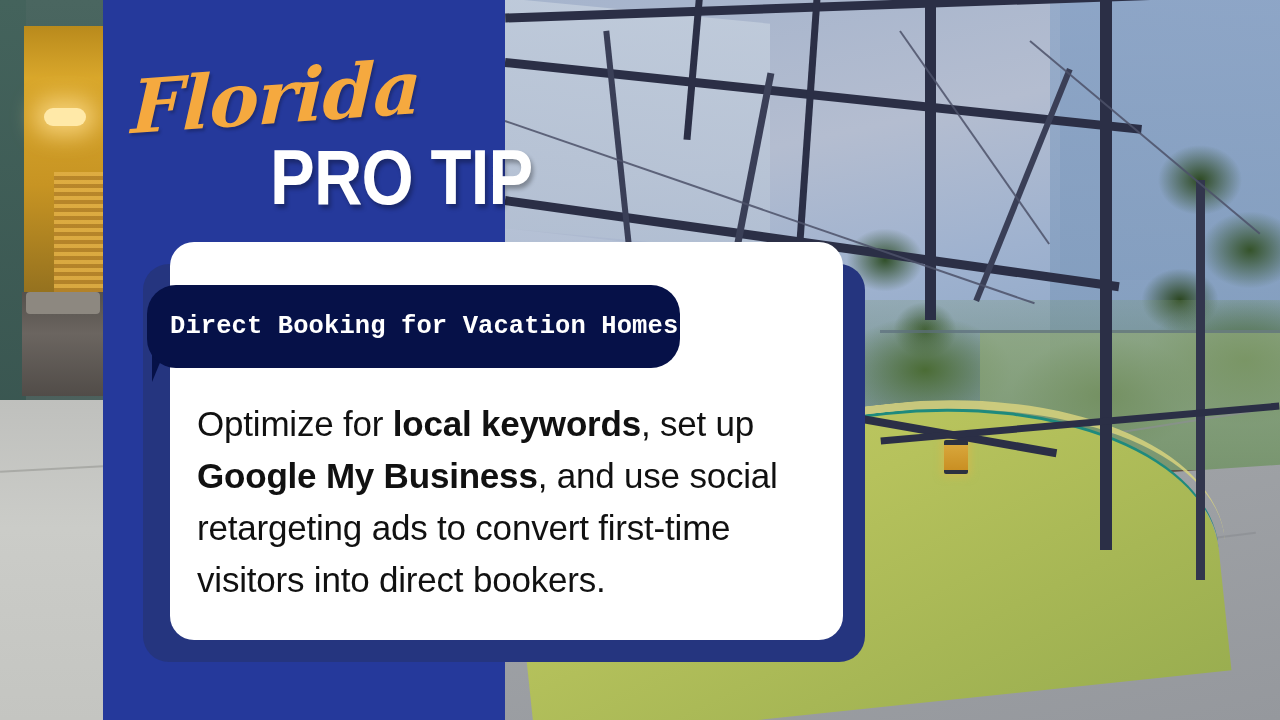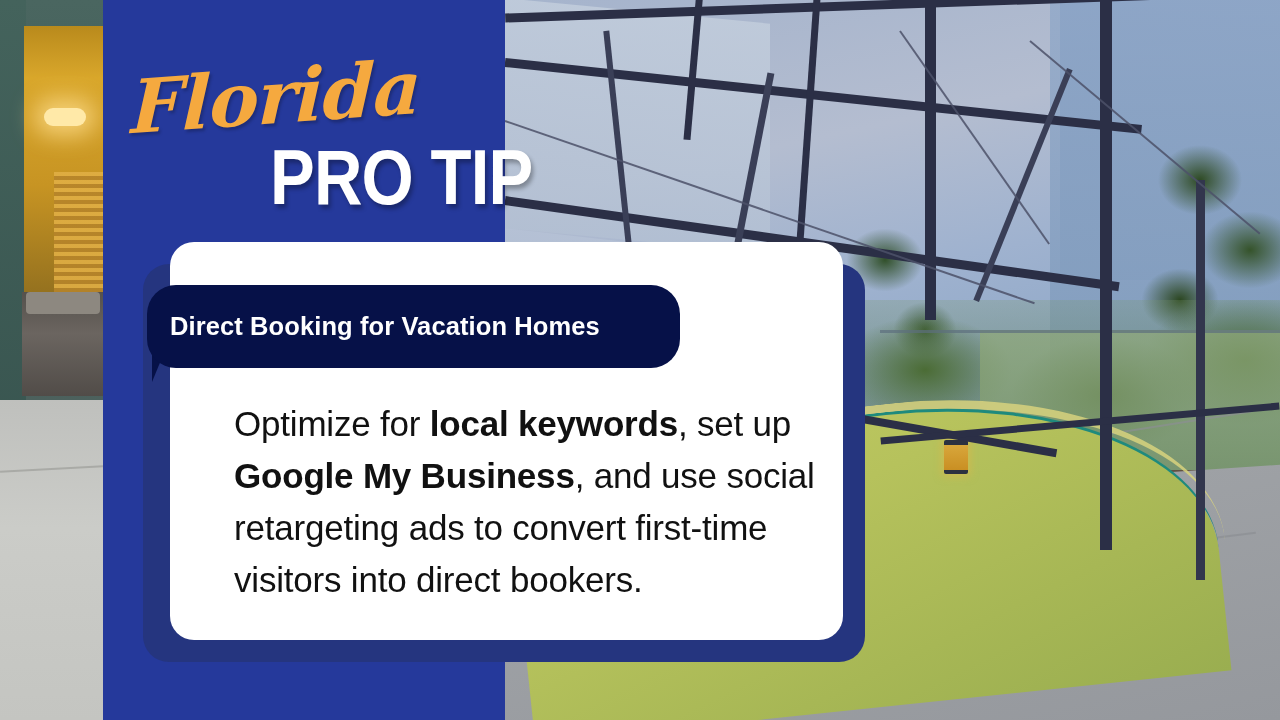--- a/index.html
+++ b/index.html
@@ -250,36 +250,35 @@
     border-top:0 solid transparent;
   }
   .badge {
     position:absolute; left:147px; top:285px; width:533px; height:83px;
     background:#061148;
     border-radius:29px;
     display:flex; align-items:center;
   }
   .badgeText {
     margin-left:23px;
-    font-family:Liberation Sans, sans-serif;
+    font-family:Liberation Mono, monospace;
     font-weight:700;
     font-size:25.5px;
     color:#ffffff;
     letter-spacing:.1px;
     white-space:nowrap;
   }
 
   .bodyText {
     position:absolute; left:197px; top:398px; width:610px;
     font-family:"Liberation Sans", sans-serif;
     font-size:35px;
     line-height:52px;
     color:#111111;
     letter-spacing:-.2px;
-    margin-left:37px;
   }
   .bodyText b { font-weight:700; }
 </style>
 </head>
 <body>
 
 <div id="stage">
 
   <div class="photo">
     <div class="sky"></div>

